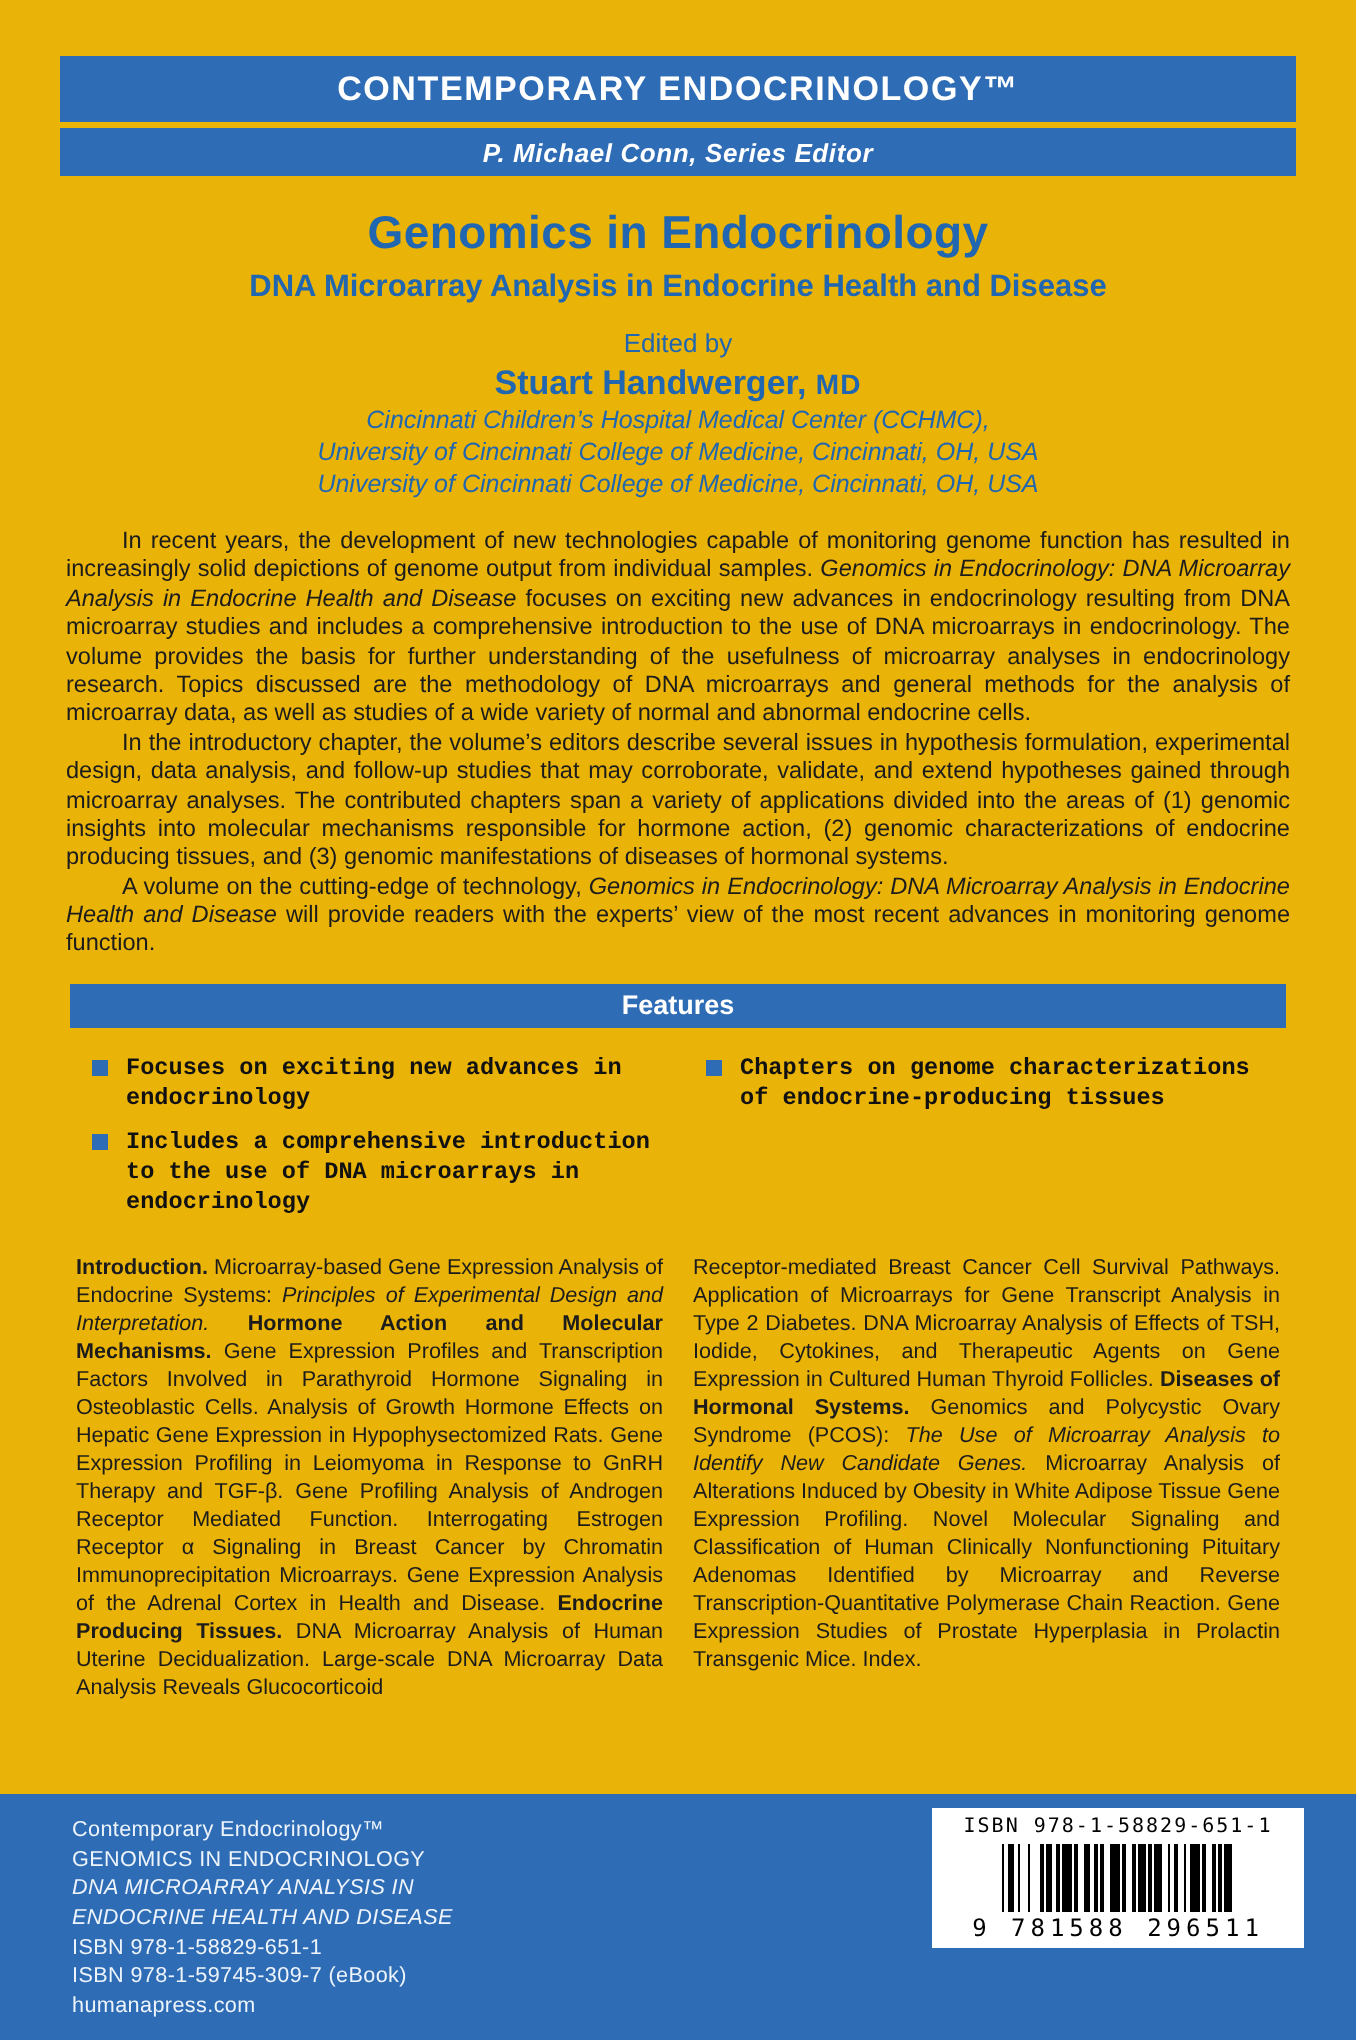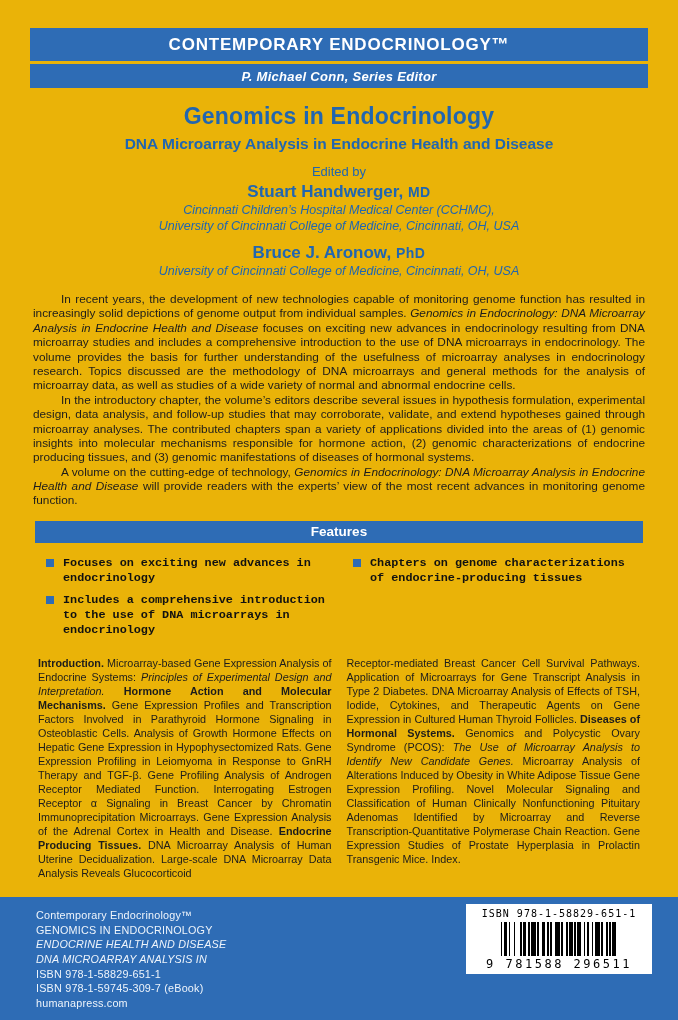--- a/index.html
+++ b/index.html
@@ -54,24 +54,20 @@
   <h2 class="subtitle">DNA Microarray Analysis in Endocrine Health and Disease</h2>
   <div class="edited-by">Edited by</div>
 
   <div class="editor-name">
     <span>Stuart Handwerger,</span>
     <span class="editor-degree">MD</span>
   </div>
   <div class="affil">Cincinnati Children’s Hospital Medical Center (CCHMC),</div>
   <div class="affil">University of Cincinnati College of Medicine, Cincinnati, OH, USA</div>
 
-  <div class="editor-name second">
-    <span>Bruce J. Aronow,</span>
-    <span class="editor-degree">PhD</span>
-  </div>
   <div class="affil">University of Cincinnati College of Medicine, Cincinnati, OH, USA</div>
 
   <div class="description">
       <p class="body-para"><span>In recent years, the development of new technologies capable of monitoring genome function has resulted in increasingly solid depictions of genome output from individual samples. </span><span class="seg-italic">Genomics in Endocrinology: DNA Microarray Analysis in Endocrine Health and Disease</span><span> focuses on exciting new advances in endocrinology resulting from DNA microarray studies and includes a comprehensive introduction to the use of DNA microarrays in endocrinology. The volume provides the basis for further understanding of the usefulness of microarray analyses in endocrinology research. Topics discussed are the methodology of DNA microarrays and general methods for the analysis of microarray data, as well as studies of a wide variety of normal and abnormal endocrine cells.</span></p>
       <p class="body-para"><span>In the introductory chapter, the volume’s editors describe several issues in hypothesis formulation, experimental design, data analysis, and follow-up studies that may corroborate, validate, and extend hypotheses gained through microarray analyses. The contributed chapters span a variety of applications divided into the areas of (1) genomic insights into molecular mechanisms responsible for hormone action, (2) genomic characterizations of endocrine producing tissues, and (3) genomic manifestations of diseases of hormonal systems.</span></p>
       <p class="body-para"><span>A volume on the cutting-edge of technology, </span><span class="seg-italic">Genomics in Endocrinology: DNA Microarray Analysis in Endocrine Health and Disease</span><span> will provide readers with the experts’ view of the most recent advances in monitoring genome function.</span></p>
     </div>
 
   <div class="band features-band">Features</div>
   <div class="features-cols">
@@ -95,22 +91,22 @@
 
   <div class="contents-cols">
     <div class="contents-col"><span class="seg-bold">Introduction.</span><span> Microarray-based Gene Expression Analysis of Endocrine Systems: </span><span class="seg-italic">Principles of Experimental Design and Interpretation.</span><span> </span><span class="seg-bold">Hormone Action and Molecular Mechanisms.</span><span> Gene Expression Profiles and Transcription Factors Involved in Parathyroid Hormone Signaling in Osteoblastic Cells. Analysis of Growth Hormone Effects on Hepatic Gene Expression in Hypophysectomized Rats. Gene Expression Profiling in Leiomyoma in Response to GnRH Therapy and TGF-β. Gene Profiling Analysis of Androgen Receptor Mediated Function. Interrogating Estrogen Receptor α Signaling in Breast Cancer by Chromatin Immunoprecipitation Microarrays. Gene Expression Analysis of the Adrenal Cortex in Health and Disease. </span><span class="seg-bold">Endocrine Producing Tissues.</span><span> DNA Microarray Analysis of Human Uterine Decidualization. Large-scale DNA Microarray Data Analysis Reveals Glucocorticoid</span></div>
     <div class="contents-col"><span>Receptor-mediated Breast Cancer Cell Survival Pathways. Application of Microarrays for Gene Transcript Analysis in Type 2 Diabetes. DNA Microarray Analysis of Effects of TSH, Iodide, Cytokines, and Therapeutic Agents on Gene Expression in Cultured Human Thyroid Follicles. </span><span class="seg-bold">Diseases of Hormonal Systems.</span><span> Genomics and Polycystic Ovary Syndrome (PCOS): </span><span class="seg-italic">The Use of Microarray Analysis to Identify New Candidate Genes.</span><span> Microarray Analysis of Alterations Induced by Obesity in White Adipose Tissue Gene Expression Profiling. Novel Molecular Signaling and Classification of Human Clinically Nonfunctioning Pituitary Adenomas Identified by Microarray and Reverse Transcription-Quantitative Polymerase Chain Reaction. Gene Expression Studies of Prostate Hyperplasia in Prolactin Transgenic Mice. Index.</span></div>
   </div>
 
   <footer class="footer">
     <div class="footer-lines">
         <div class="footer-line">Contemporary Endocrinology™</div>
         <div class="footer-line">GENOMICS IN ENDOCRINOLOGY</div>
+        <div class="footer-line seg-italic">DNA MICROARRAY ANALYSIS IN</div>
         <div class="footer-line seg-italic">ENDOCRINE HEALTH AND DISEASE</div>
-        <div class="footer-line seg-italic">DNA MICROARRAY ANALYSIS IN</div>
         <div class="footer-line">ISBN 978-1-58829-651-1</div>
         <div class="footer-line">ISBN 978-1-59745-309-7 (eBook)</div>
         <div class="footer-line">humanapress.com</div>
       </div>
     <div class="barcode-box">
       <div class="barcode-isbn">ISBN 978-1-58829-651-1</div>
       <div class="barcode-bars">
           <div style="width: 1.6px; background: rgb(0, 0, 0);"></div>
           <div style="width: 1.6px; background: transparent;"></div>
           <div style="width: 3.2px; background: rgb(0, 0, 0);"></div>

